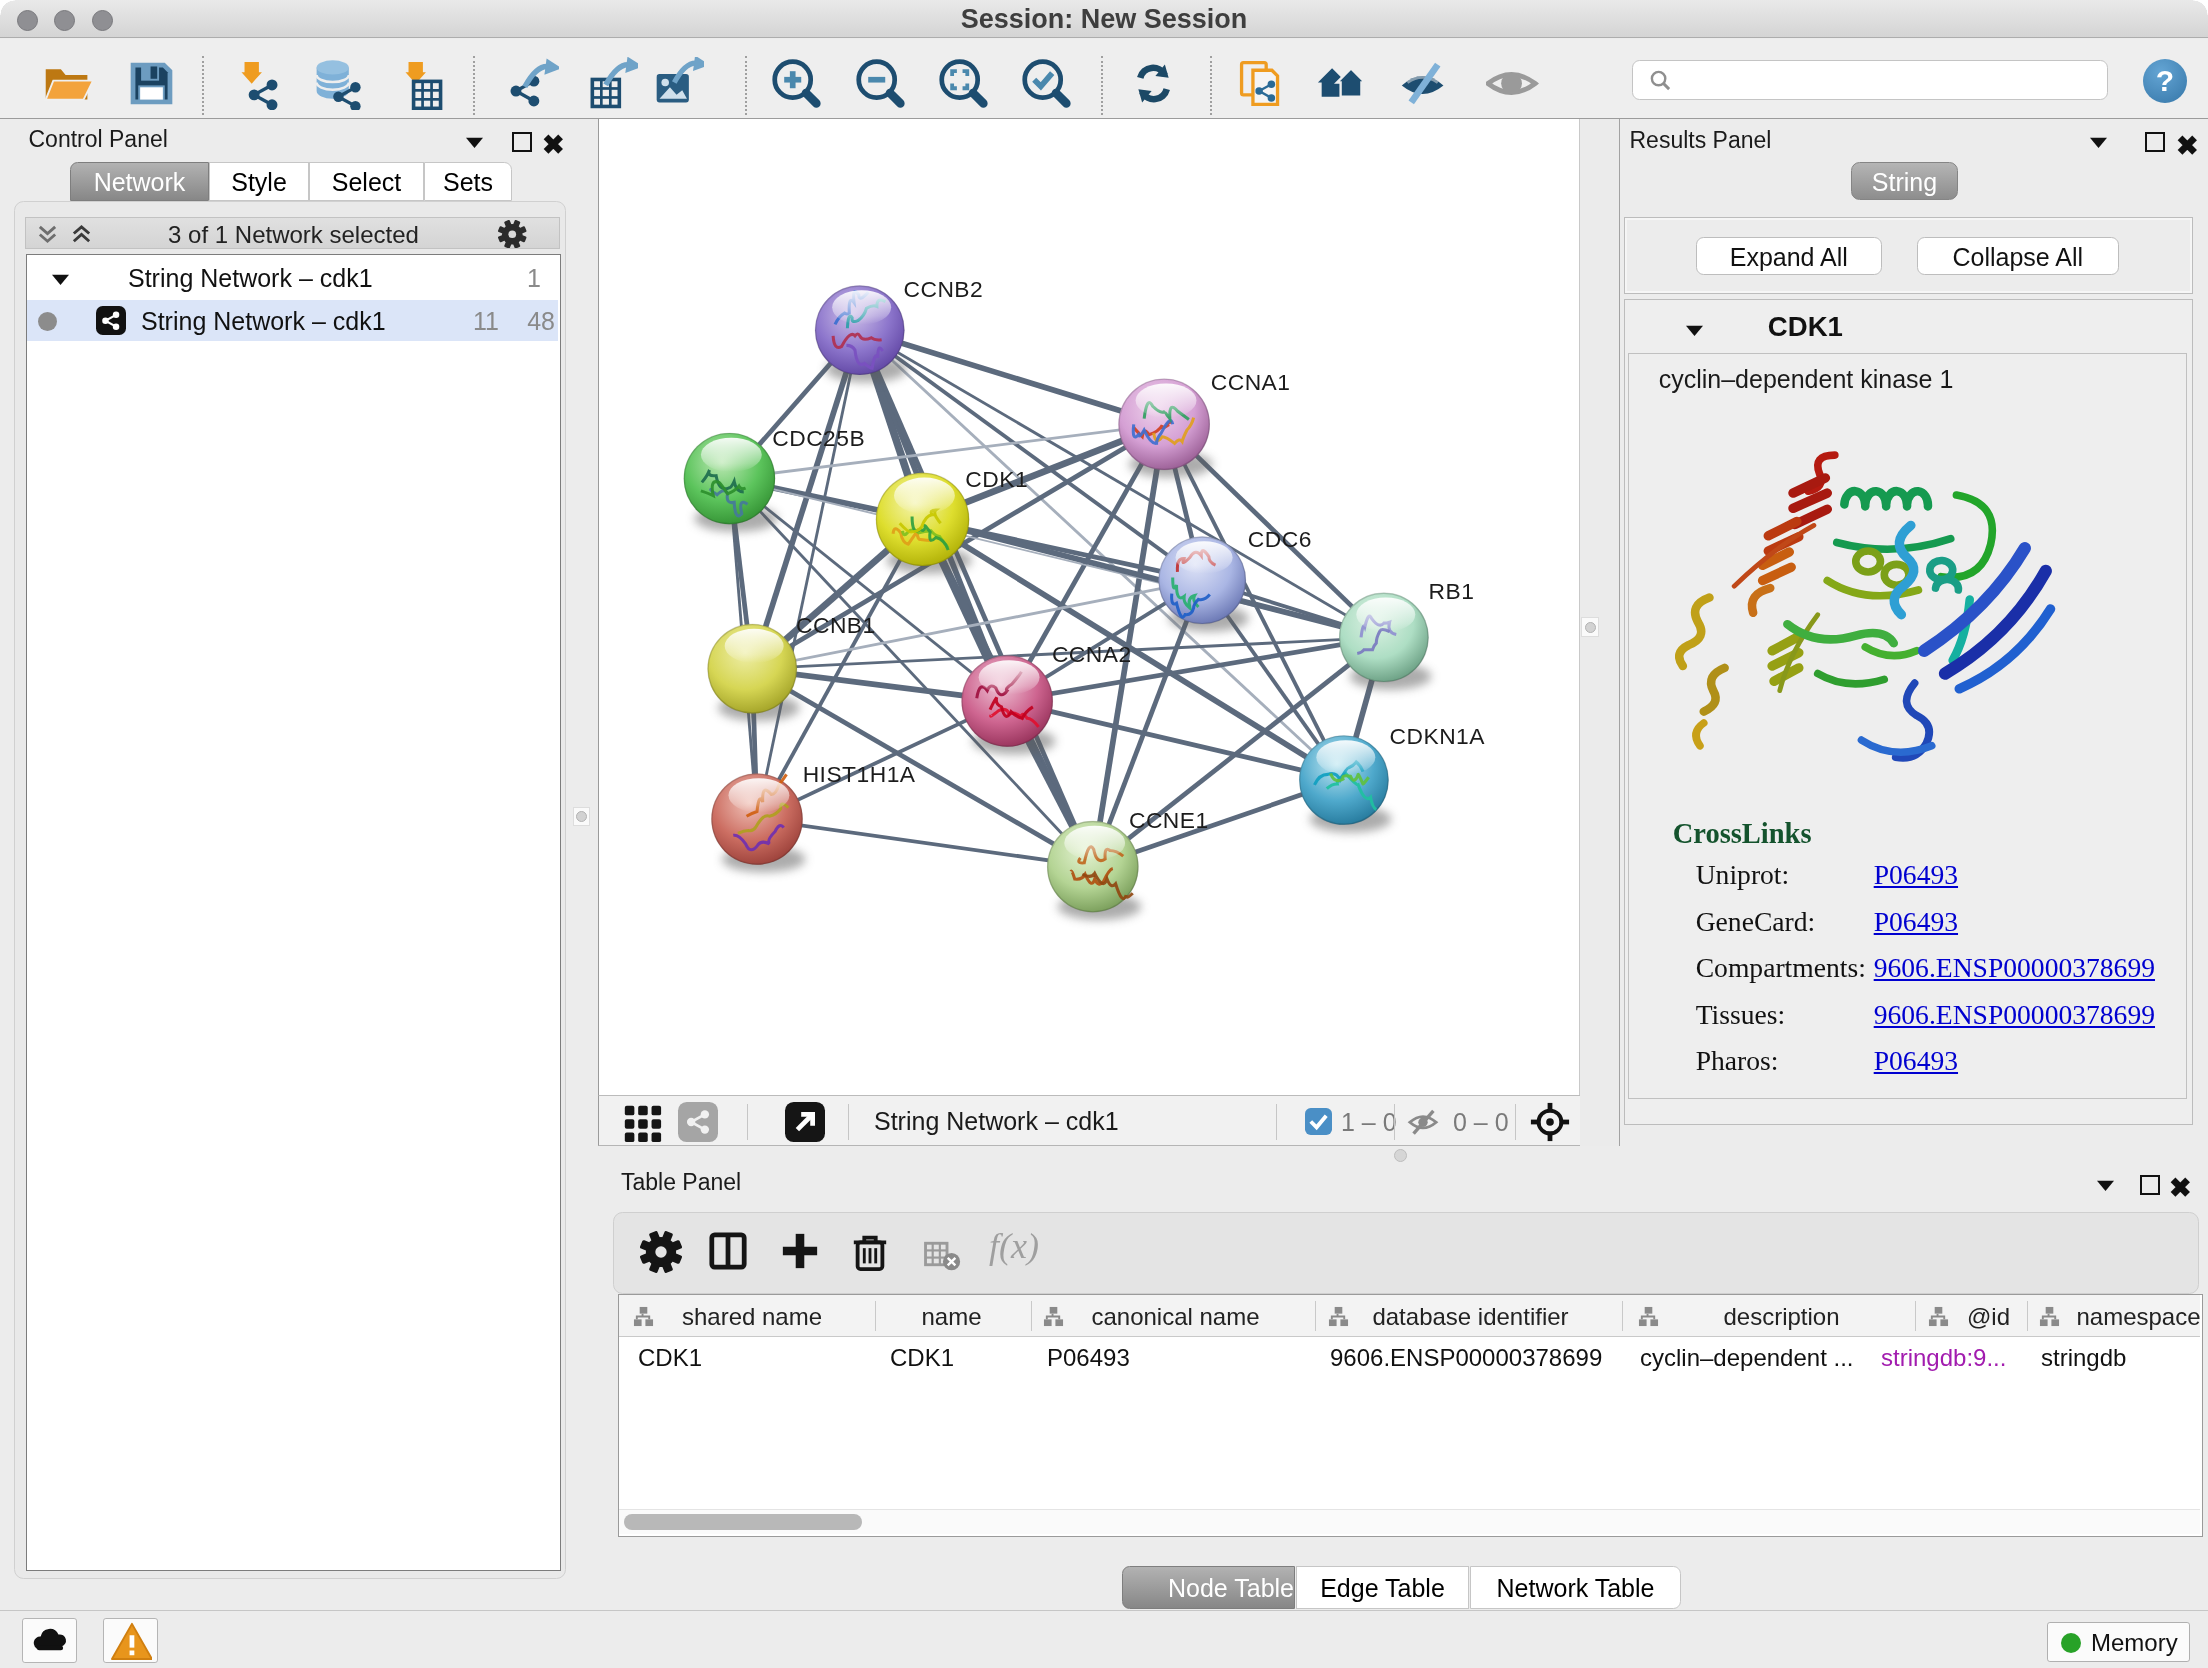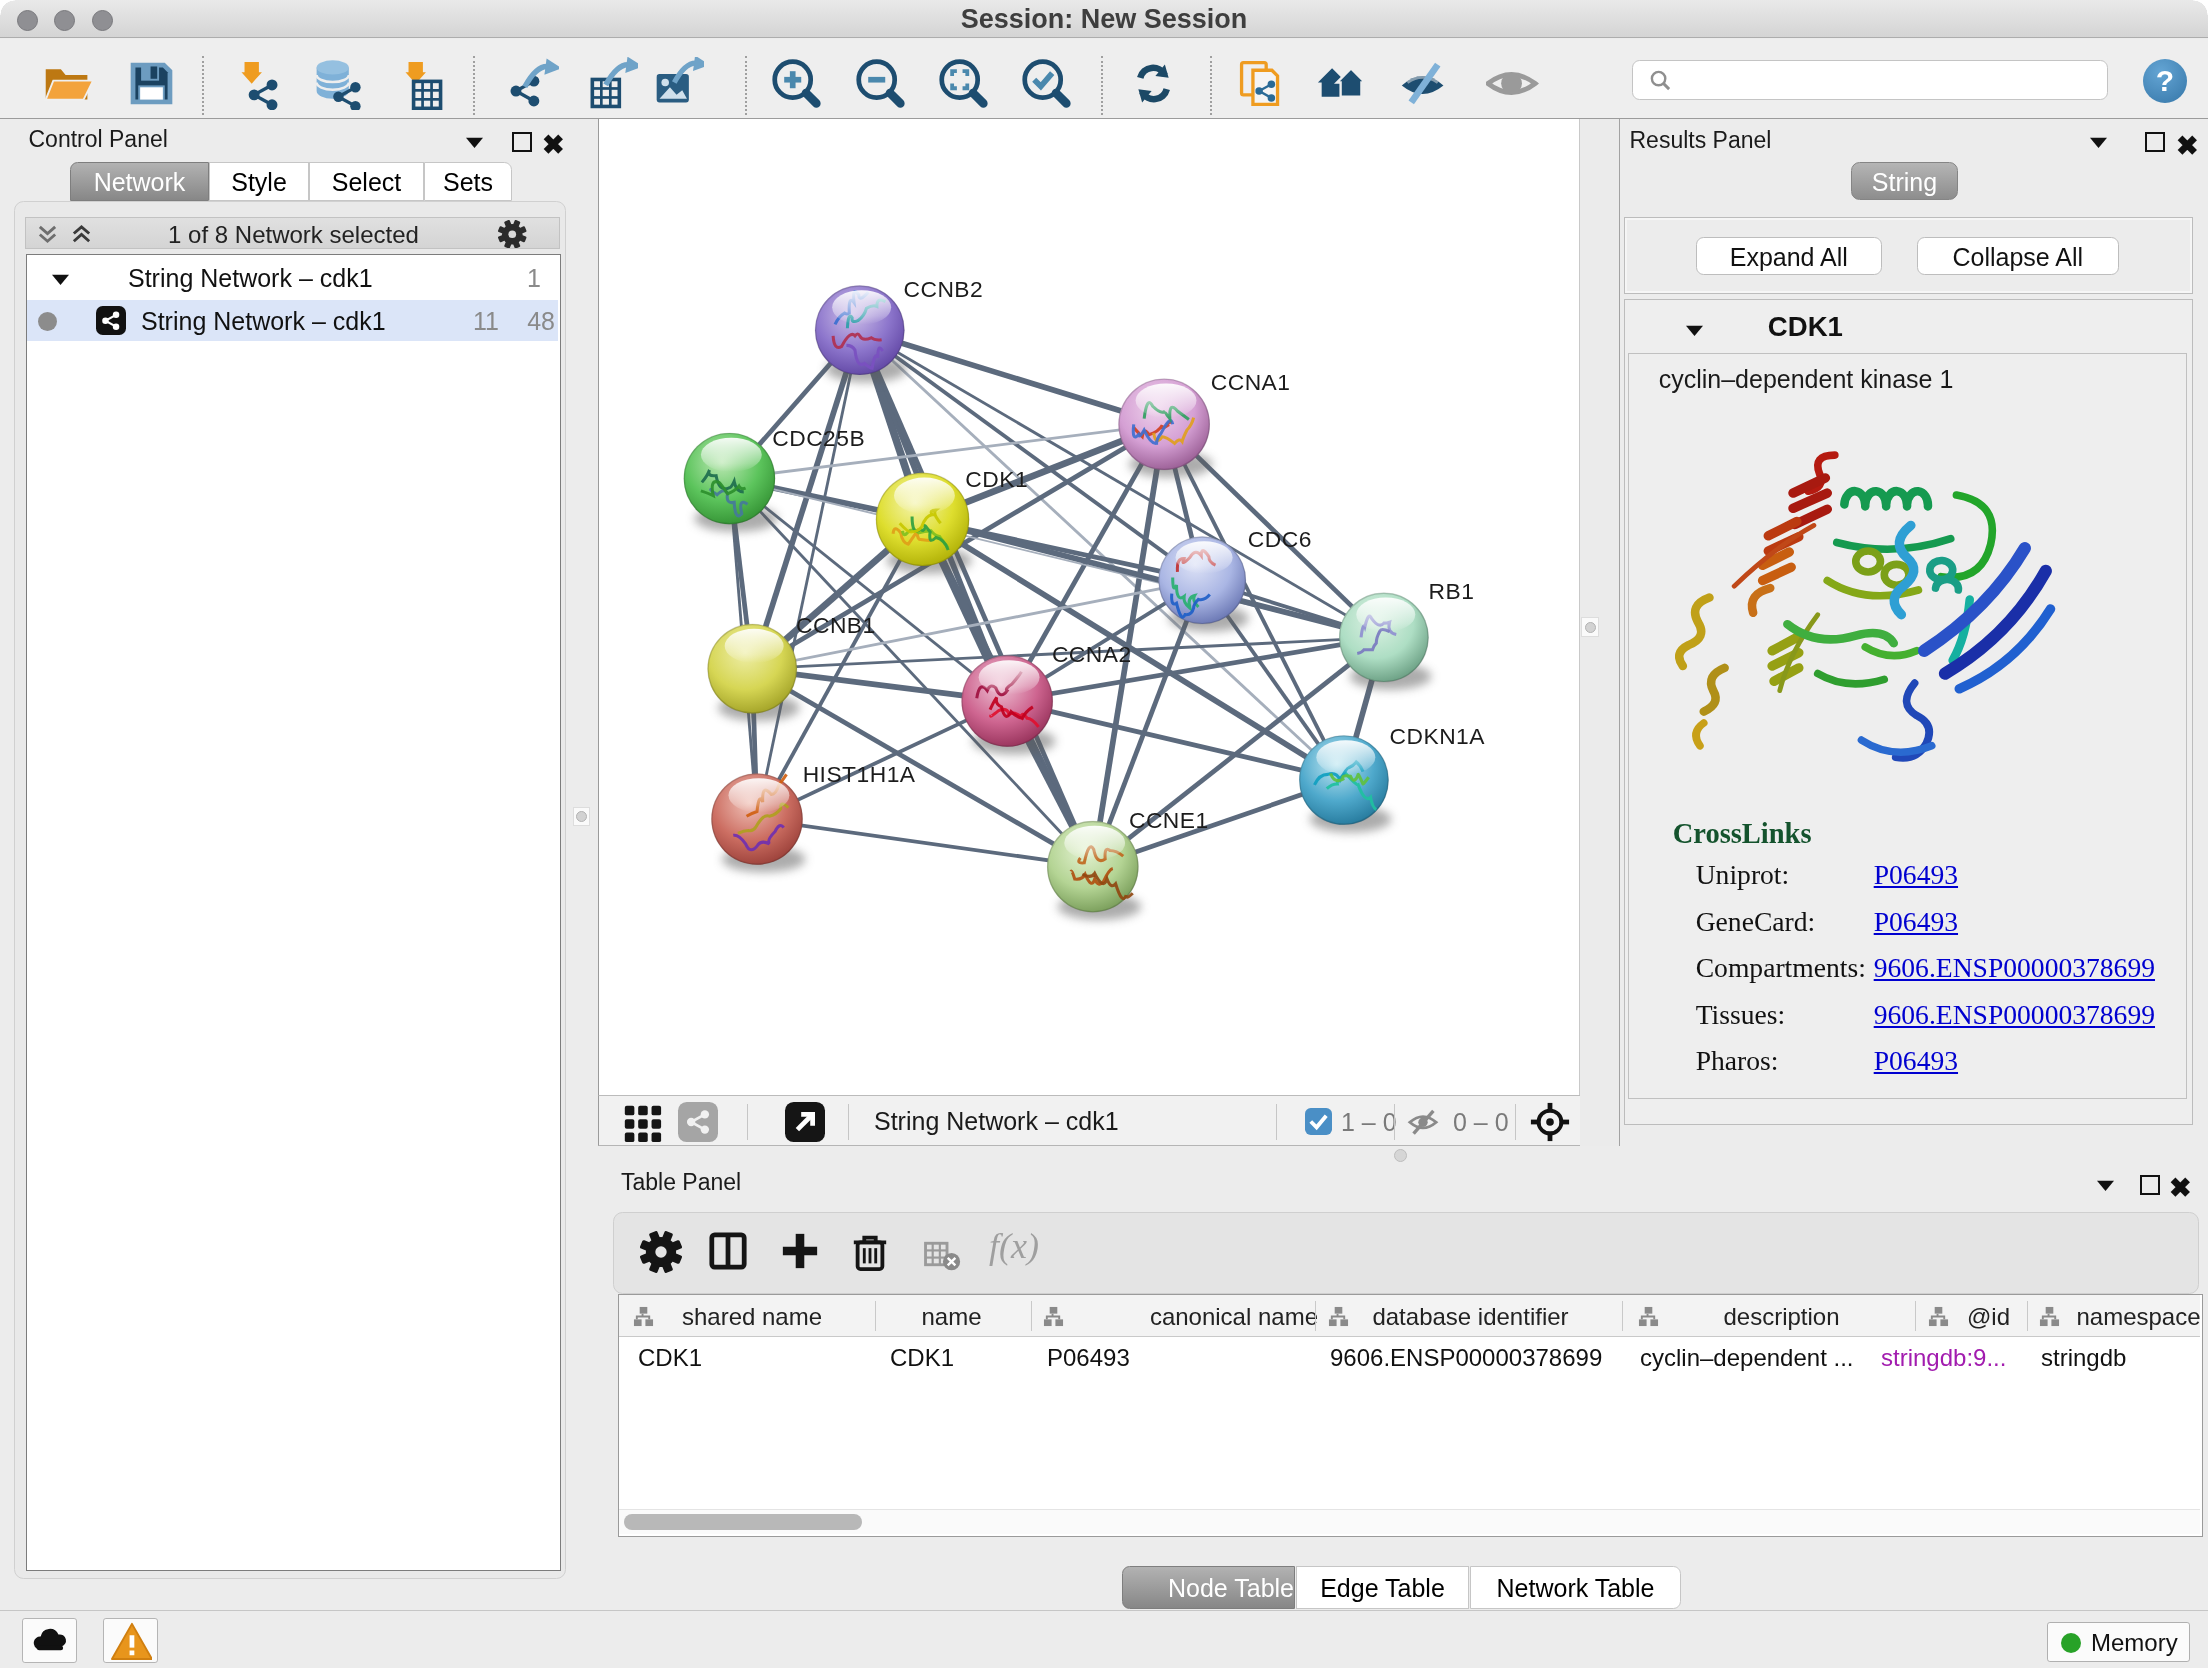--- a/index.html
+++ b/index.html
@@ -186,21 +186,21 @@
           <path d="M4,4 L12,11 L20,4"></path>
           <path d="M4,12 L12,19 L20,12"></path>
         </g>
       </svg></div>
     <div class="abs" style="left:44px;top:4.8px;width:23px;height:23px"><svg width="23" height="23" viewBox="0 0 24 24" style="">
         <g fill="none" stroke="#3a3a3a" stroke-width="3">
           <path d="M4,11 L12,4 L20,11"></path>
           <path d="M4,19 L12,12 L20,19"></path>
         </g>
       </svg></div>
-    <div class="abs" style="left:0;top:2.9px;width:535px;text-align:center;font-size:24px;color:#222">1 of 8 Network selected</div>
+    <div class="abs" style="left:0;top:2.9px;width:535px;text-align:center;font-size:24px;color:#222">3 of 1 Network selected</div>
     <div class="abs" style="left:472px;top:1.9px;width:28.5px;height:28.5px"><svg width="28.5" height="28.5" viewBox="0 0 30 30" style="">
         <g fill="#2b2b2b">
           <circle cx="15.0" cy="15.0" r="10.799999999999999"></circle>
           <rect x="11.85" y="-0.3" width="6.3" height="6.6" rx="1.2" transform="rotate(22.5 15.0 15.0)"></rect>
           <rect x="11.85" y="-0.3" width="6.3" height="6.6" rx="1.2" transform="rotate(67.5 15.0 15.0)"></rect>
           <rect x="11.85" y="-0.3" width="6.3" height="6.6" rx="1.2" transform="rotate(112.5 15.0 15.0)"></rect>
           <rect x="11.85" y="-0.3" width="6.3" height="6.6" rx="1.2" transform="rotate(157.5 15.0 15.0)"></rect>
           <rect x="11.85" y="-0.3" width="6.3" height="6.6" rx="1.2" transform="rotate(202.5 15.0 15.0)"></rect>
           <rect x="11.85" y="-0.3" width="6.3" height="6.6" rx="1.2" transform="rotate(247.5 15.0 15.0)"></rect>
           <rect x="11.85" y="-0.3" width="6.3" height="6.6" rx="1.2" transform="rotate(292.5 15.0 15.0)"></rect>
@@ -652,21 +652,21 @@
       <div class="abs" style="left:190px;top:7.6px;width:285px;text-align:center;font-size:24px;color:#222">name</div>
       <div class="abs" style="left:412px;top:5.7px;width:0;height:30px;border-left:1px solid #c9c9c9"></div>
       <div class="abs" style="left:424px;top:10.5px;width:21px;height:21px"><svg width="21" height="21" viewBox="0 0 22 22" style="">
           <g fill="#8a8a8a">
             <rect x="7" y="1" width="8" height="7"></rect>
             <rect x="1" y="14" width="8" height="7"></rect>
             <rect x="13" y="14" width="8" height="7"></rect>
             <path d="M10,8 L10,11 L4,11 L4,14 M10,11 L17,11 L17,14" stroke="#8a8a8a" stroke-width="2" fill="none"></path>
           </g>
         </svg></div>
-      <div class="abs" style="left:414px;top:7.6px;width:285px;text-align:right;font-size:24px;color:#222">canonical name</div>
+      <div class="abs" style="left:414px;top:7.6px;width:285px;text-align:center;font-size:24px;color:#222">canonical name</div>
       <div class="abs" style="left:696px;top:5.7px;width:0;height:30px;border-left:1px solid #c9c9c9"></div>
       <div class="abs" style="left:709px;top:10.5px;width:21px;height:21px"><svg width="21" height="21" viewBox="0 0 22 22" style="">
           <g fill="#8a8a8a">
             <rect x="7" y="1" width="8" height="7"></rect>
             <rect x="1" y="14" width="8" height="7"></rect>
             <rect x="13" y="14" width="8" height="7"></rect>
             <path d="M10,8 L10,11 L4,11 L4,14 M10,11 L17,11 L17,14" stroke="#8a8a8a" stroke-width="2" fill="none"></path>
           </g>
         </svg></div>
       <div class="abs" style="left:709px;top:7.6px;width:285px;text-align:center;font-size:24px;color:#222">database identifier</div>

